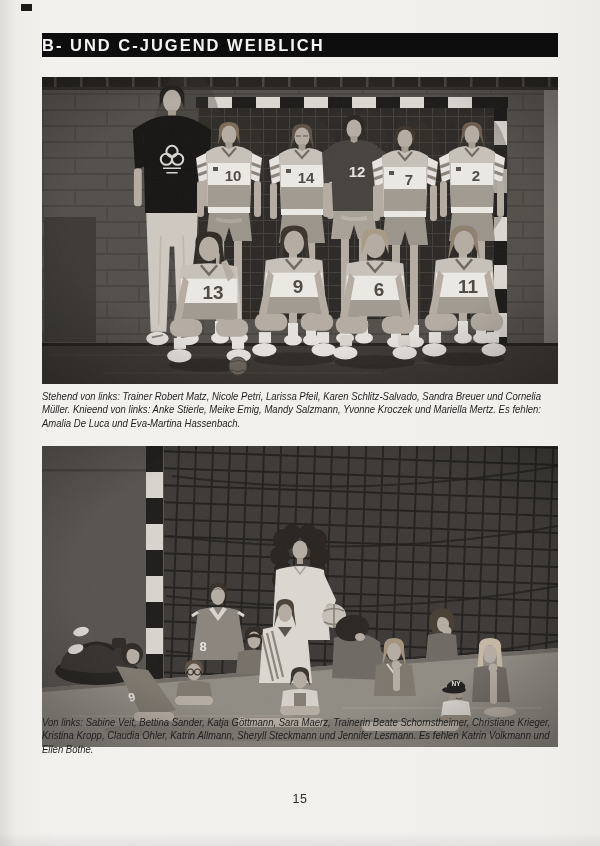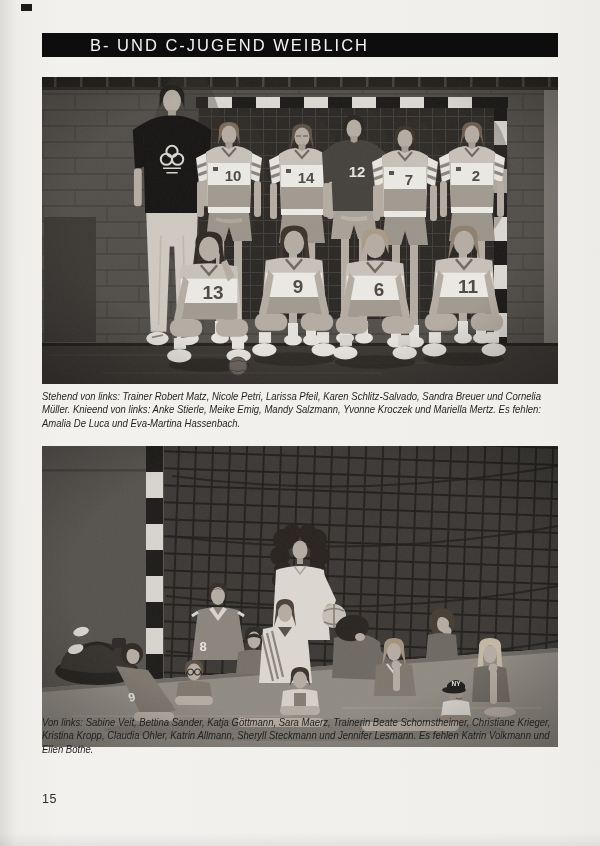--- a/index.html
+++ b/index.html
@@ -4,31 +4,31 @@
 <style>
   html,body{margin:0;padding:0;}
   body{width:600px;height:846px;background:#f1efec;font-family:"Liberation Sans","DejaVu Sans",sans-serif;}
   .page{position:relative;width:600px;height:846px;overflow:hidden;
         background:linear-gradient(90deg,#dddbd7 0px,#efedea 16px,#f3f1ee 60px,#f1efec 540px,#edebe8 600px);}
   .page::after{content:"";position:absolute;left:0;right:0;bottom:0;height:14px;
         background:linear-gradient(180deg,rgba(0,0,0,0) 0,rgba(0,0,0,.06) 100%);pointer-events:none;}
   .print-mark{position:absolute;left:21px;top:4px;width:11px;height:7px;background:#1b1a19;}
   .header-bar{position:absolute;left:42px;top:33px;width:516px;height:24px;background:#0d0d0d;
         color:#f5f4f2;display:flex;align-items:center;}
-  .header-bar span{font-weight:normal;font-size:16.5px;letter-spacing:2px;
-        transform:scaleY(1.02);white-space:nowrap;margin-left:48px;}
+  .header-bar span{font-weight:bold;font-size:16.5px;letter-spacing:2px;
+        transform:scaleY(1.02);white-space:nowrap;}
   .photo{position:absolute;left:42px;width:516px;}
   .photo svg{display:block;}
   #photo1{top:77px;height:307px;}
   #photo2{top:446px;height:301px;}
   .caption{position:absolute;left:42px;width:522px;color:#1f1f1f;font-style:italic;}
   #caption1{top:390px;}
   #caption2{top:716px;}
   .cap-line{font-size:10.6px;line-height:13.3px;white-space:nowrap;transform:scaleX(.9);transform-origin:0 50%;}
-  .page-number{position:absolute;left:42px;top:792px;width:516px;text-align:left;
+  .page-number{position:absolute;left:42px;top:792px;width:516px;text-align:center;
         font-size:12.5px;color:#2e2d2c;letter-spacing:.5px;}
 </style>
 </head>
 <body>
 
 <div class="page">
 
   <div class="print-mark"></div>
 
   <div class="header-bar">

